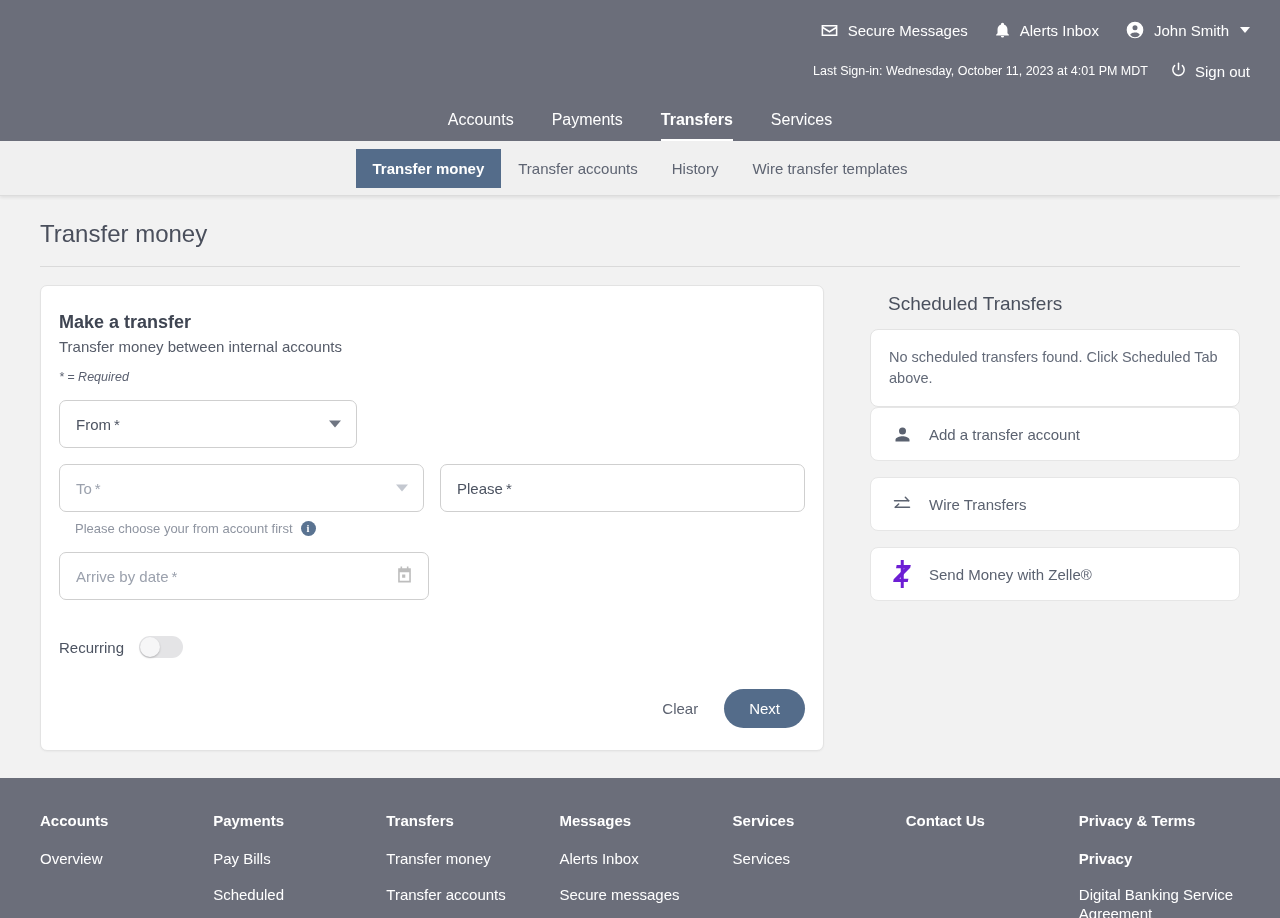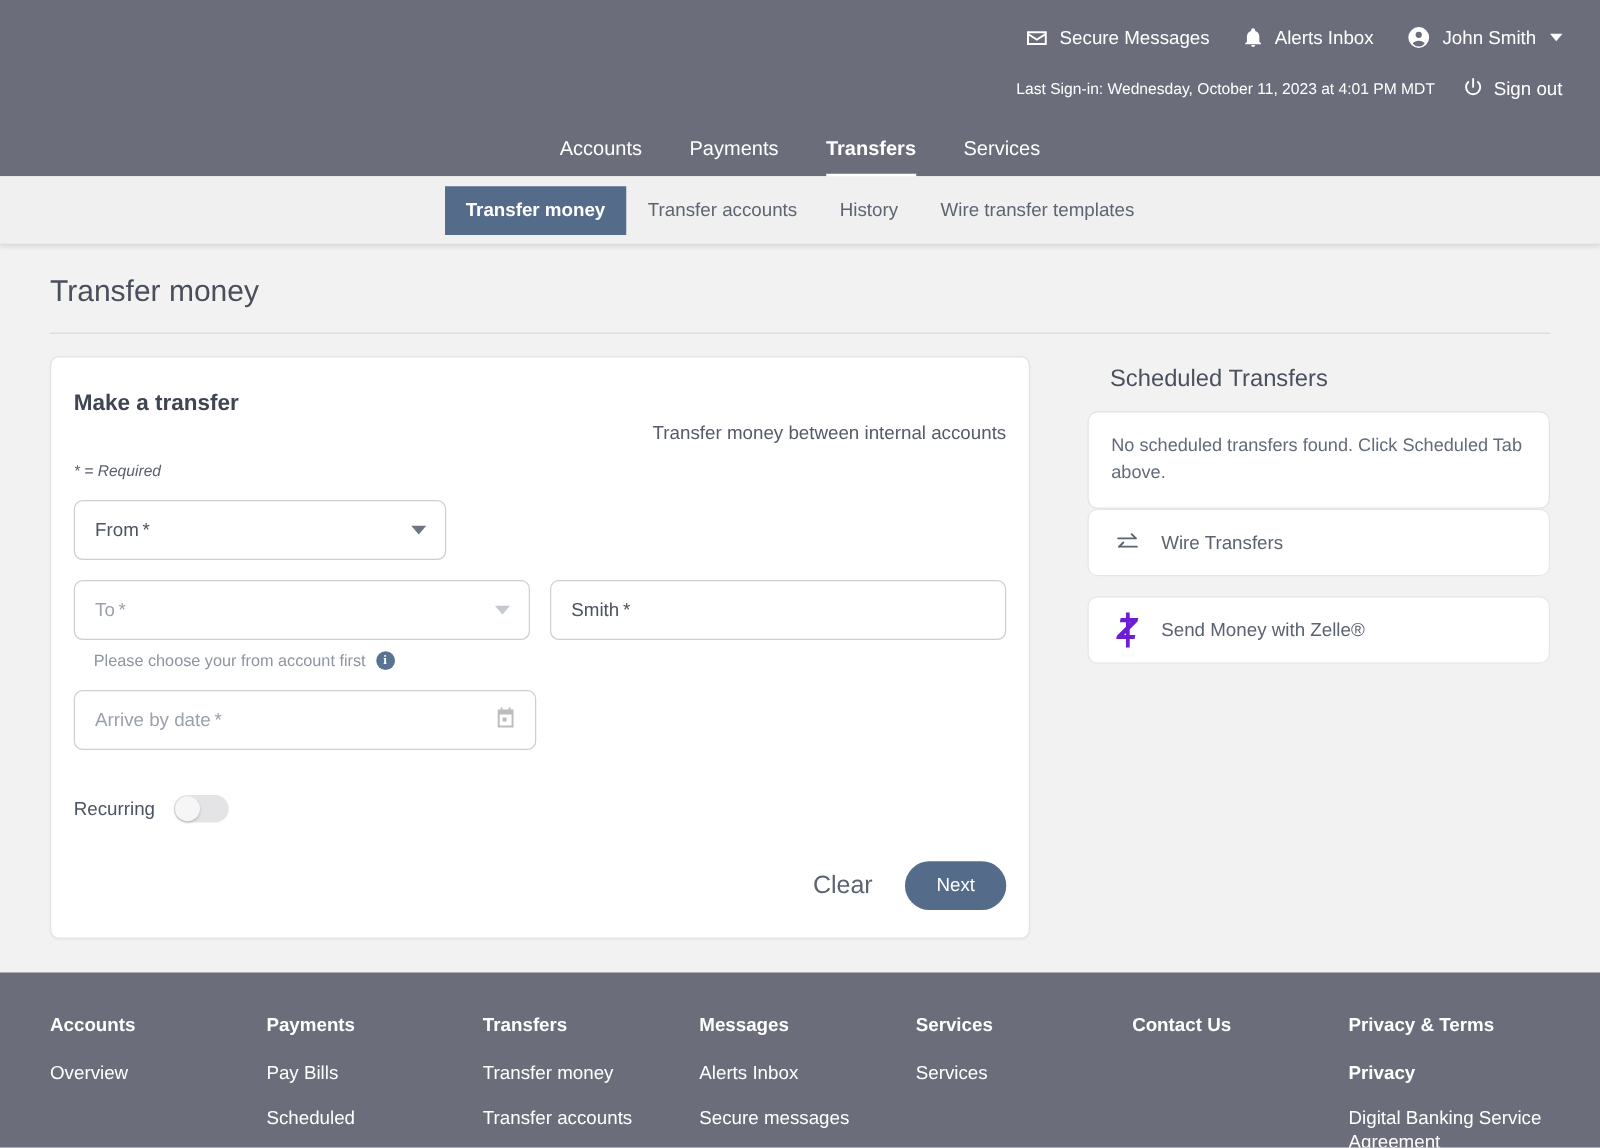--- a/index.html
+++ b/index.html
@@ -135,21 +135,21 @@
     background: #ffffff;
     border: 1px solid #e3e3e3;
     border-radius: 7px;
     padding: 26px 0 0 0;
     box-shadow: 0 1px 2px rgba(0,0,0,0.04);
     height: 466px;
     position: relative;
   }
   .card-inner { padding: 0 18px 0 18px; }
   .card-title { font-size: 18px; font-weight: bold; color: #3f4552; }
-  .card-sub { font-size: 15px; color: #555b68; margin-top: 5px; text-align: right; }
+  .card-sub { font-size: 15px; color: #555b68; margin-top: 5px; }
   .required-note {
     font-size: 12.5px;
     font-style: italic;
     color: #5a6070;
     margin-top: 15px;
   }
 
   .field-row { display: flex; gap: 16px; margin-top: 16px; }
 
   .field {
@@ -239,21 +239,21 @@
     right: 18px;
     bottom: 22px;
     display: flex;
     align-items: center;
     gap: 22px;
   }
   .btn-clear {
     background: none;
     border: none;
     font-family: inherit;
-    font-size: 20px;
+    font-size: 15px;
     color: #5c6270;
     cursor: pointer;
     padding: 6px 4px;
   }
   .btn-next {
     background: #546c8a;
     border: none;
     font-family: inherit;
     font-size: 15px;
     color: #ffffff;
@@ -439,21 +439,21 @@
             </div>
           </div>
 
           <div class="field-row">
             <div class="field w-to disabled">
               <span>To</span>
                 <span class="req">*</span>
               <span class="sel-arrow"></span>
             </div>
             <div class="field w-amt">
-              <span>Smith</span>
+              <span>Please</span>
                 <span class="req">*</span>
             </div>
           </div>
 
           <div class="helper">
             <span>Please choose your from account first</span>
             <span class="info-dot">i</span>
           </div>
 
           <div class="field-row">
@@ -484,20 +484,28 @@
 
       </div>
     </div>
 
     <div class="col-right">
 
       <div class="rail-title">Scheduled Transfers</div>
       <div class="rail-box">No scheduled transfers found. Click Scheduled Tab above.</div>
 
 
+      <div class="tool">
+        <span class="tool-icon">
+          <svg width="21" height="21" viewBox="0 0 24 24" fill="#5b6270">
+              <path d="M12 12a4 4 0 1 0 0-8 4 4 0 0 0 0 8zm0 2c-3.3 0-8 1.7-8 4v2h16v-2c0-2.3-4.7-4-8-4z"></path>
+            </svg>
+        </span>
+        <span>Add a transfer account</span>
+      </div>
 
       <div class="tool">
         <span class="tool-icon">
           <svg width="24" height="20" viewBox="0 0 24 24" fill="none" stroke="#5b6270" stroke-width="1.8" stroke-linecap="round" stroke-linejoin="round">
               <path d="M3 8h17"></path>
               <path d="M16 4l4 4"></path>
               <path d="M21 16H4"></path>
               <path d="M8 12l-4 4"></path>
             </svg>
         </span>

